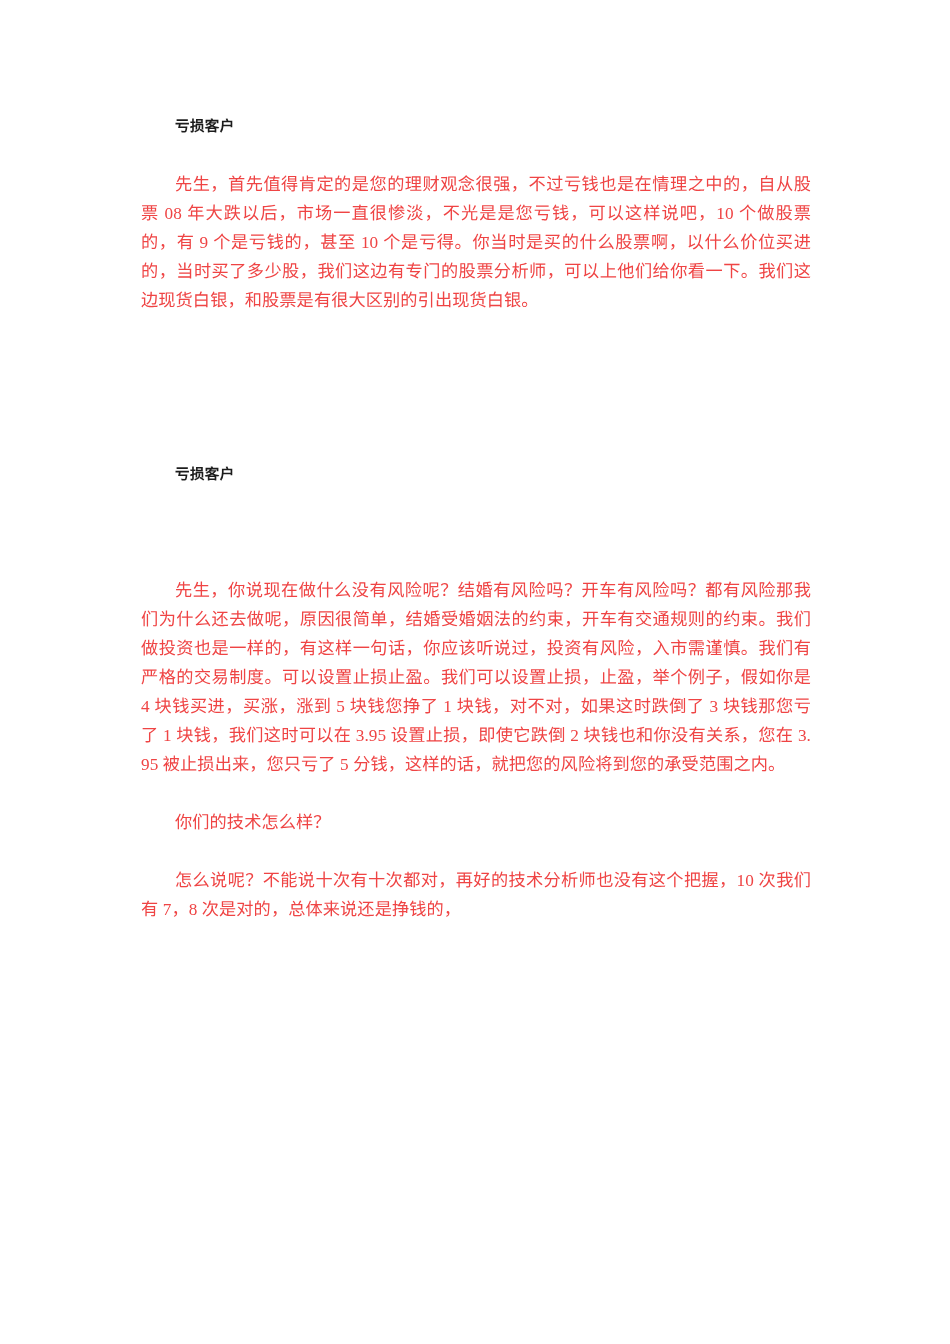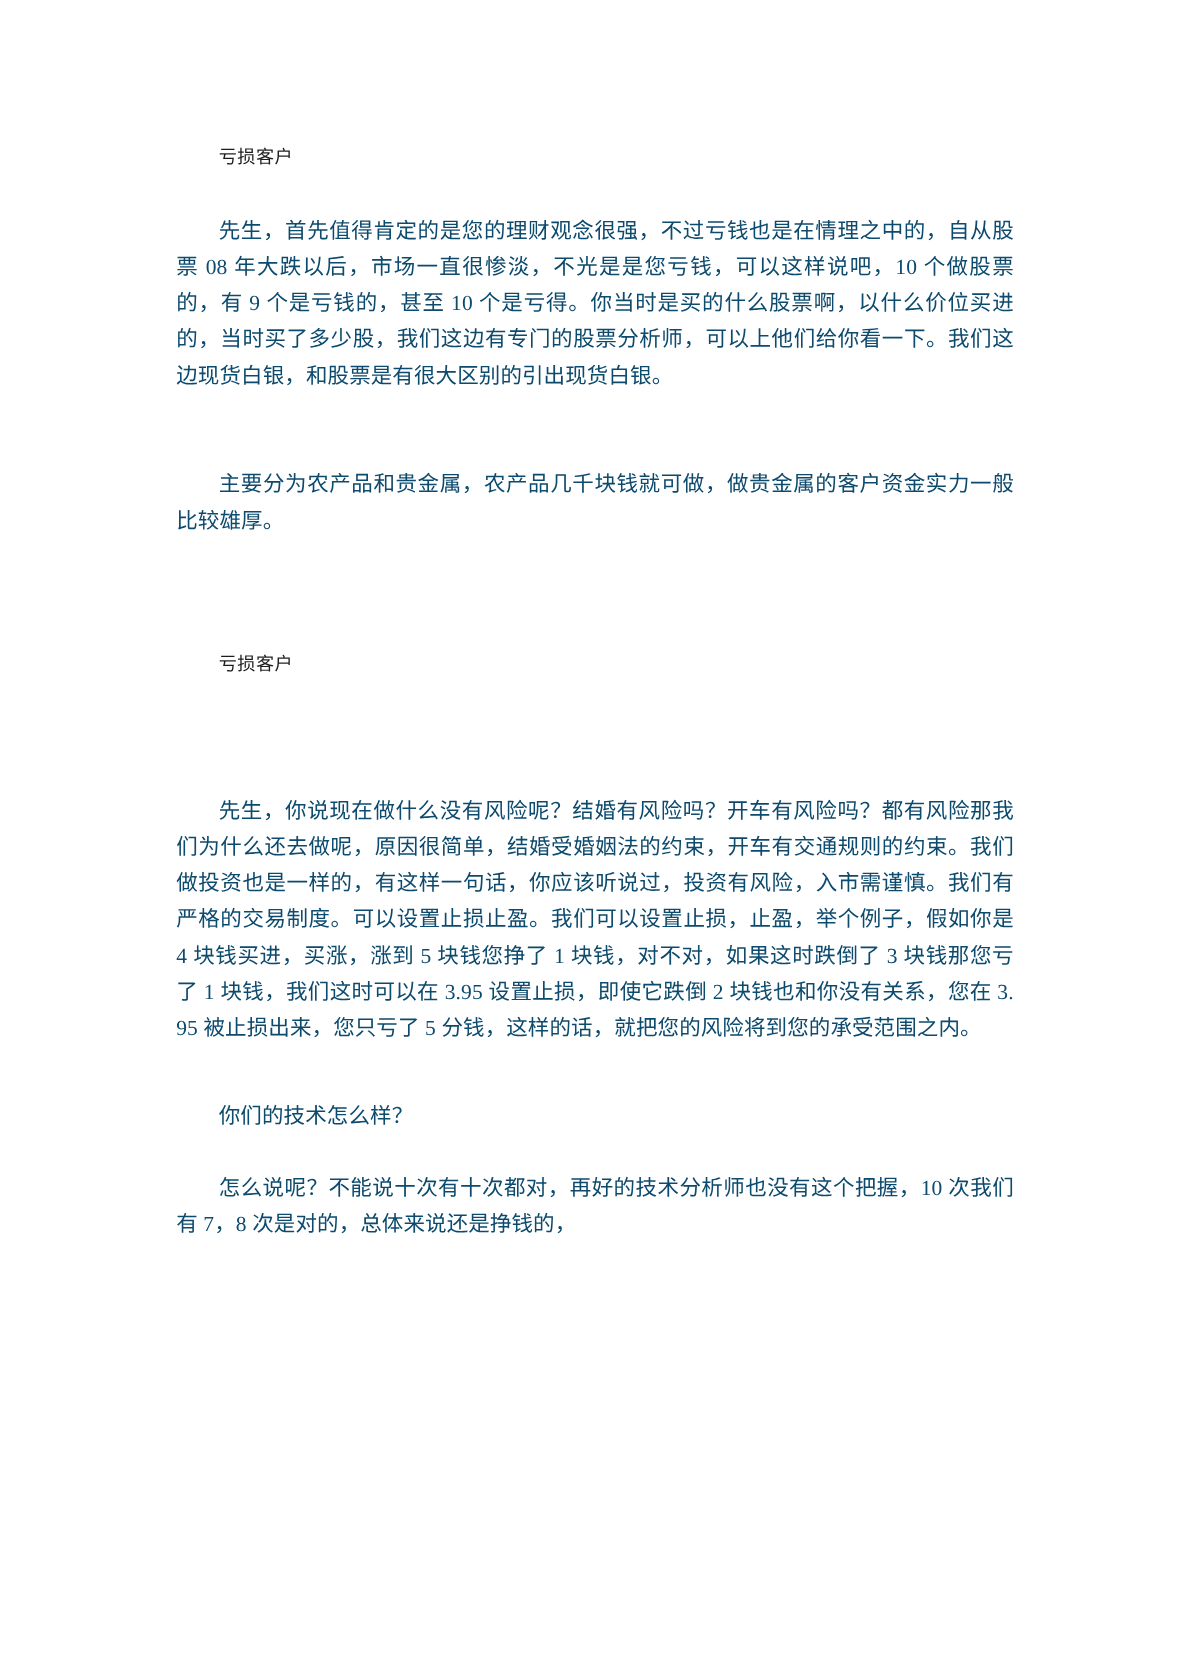--- a/index.html
+++ b/index.html
@@ -33,60 +33,59 @@
 
   
   .heading {
     font-size: 14.5px;
     line-height: 29px;
     color: #1c1c1c;
     text-indent: 34px;
     margin: 0;
     letter-spacing: 0.4px;
     white-space: nowrap;
+    font-weight: bold;
   }
 
   
   .para {
     font-size: 17.2px;
     line-height: 29px;
-    color: #0c4a6e;
+    color: #ef4444;
     text-align: justify;
     text-justify: inter-ideograph;
     text-indent: 34px;
     margin: 0;
     letter-spacing: 0.1px;
     word-break: break-all;
   }
 
   
   .para.single {
     text-align: left;
     white-space: nowrap;
-    margin-top: 12px;
   }
 
   
   .gap-sm { height: 29px; }
 </style>
 </head>
 <body>
 
 <div class="page">
   <div class="doc-body">
 
     <p class="heading">亏损客户</p>
     <div class="gap-sm"></div>
 
     <p class="para">先生，首先值得肯定的是您的理财观念很强，不过亏钱也是在情理之中的，自从股票 08 年大跌以后，市场一直很惨淡，不光是是您亏钱，可以这样说吧，10 个做股票的，有 9 个是亏钱的，甚至 10 个是亏得。你当时是买的什么股票啊，以什么价位买进的，当时买了多少股，我们这边有专门的股票分析师，可以上他们给你看一下。我们这边现货白银，和股票是有很大区别的引出现货白银。</p>
     <div class="gap-sm"></div>
 
     <div class="gap-sm"></div>
 
-    <p class="para">主要分为农产品和贵金属，农产品几千块钱就可做，做贵金属的客户资金实力一般比较雄厚。</p>
     <div class="gap-sm"></div>
 
     <div class="gap-sm"></div>
 
     <div class="gap-sm"></div>
 
     <p class="heading">亏损客户</p>
     <div class="gap-sm"></div>
 
     <div class="gap-sm"></div>

